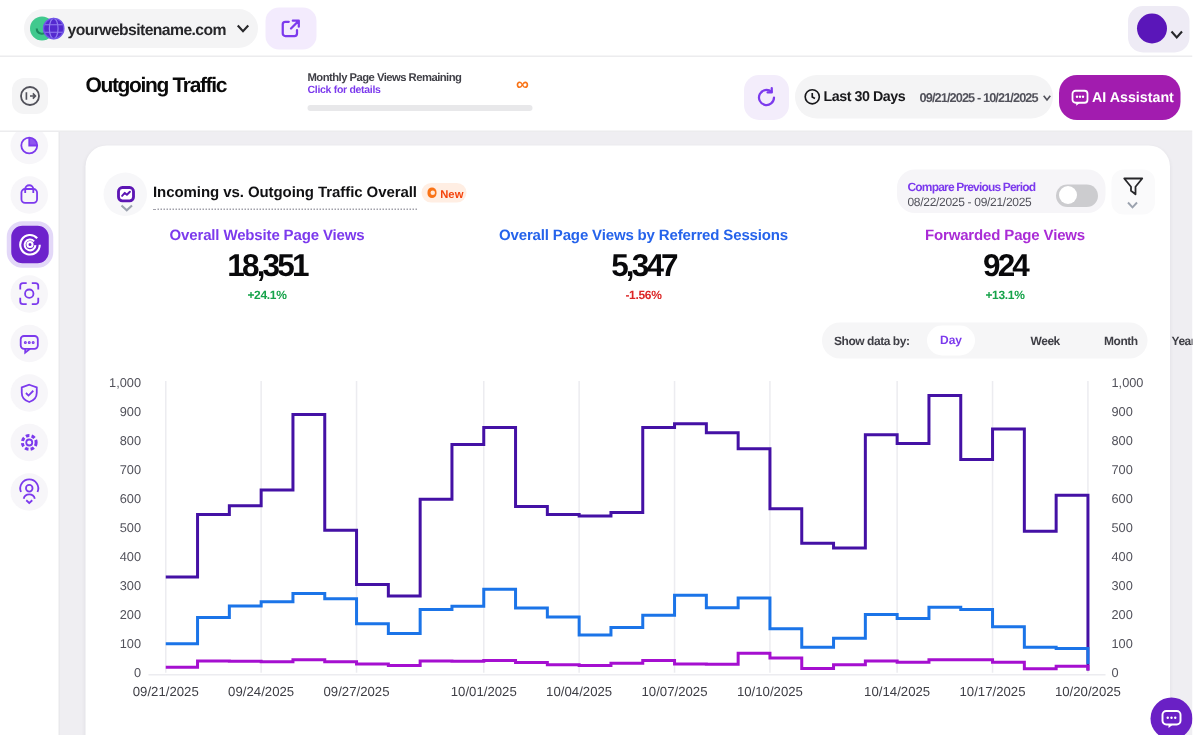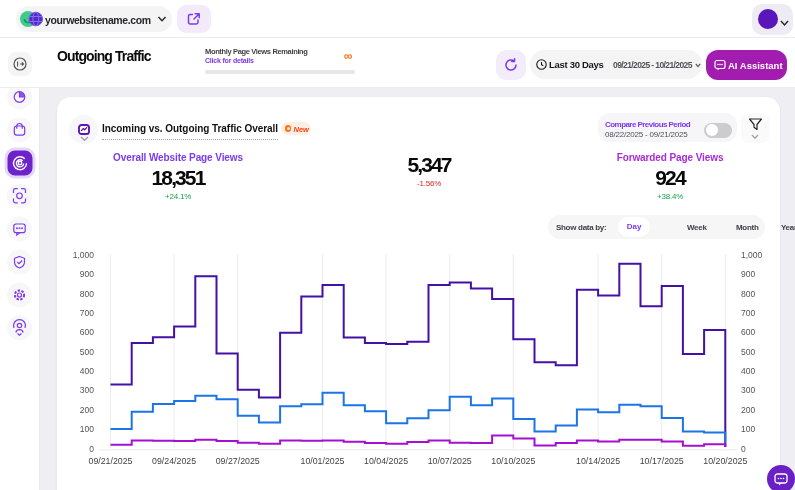--- a/index.html
+++ b/index.html
@@ -33,33 +33,33 @@
 #sidebar { position:absolute; left:0; top:88px; width:40px; height:402px; background:#fff; border-right:1px solid #e9e9ec; z-index:3; }
 #main { position:absolute; left:40px; top:88px; width:755px; height:402px; background:#efeef2; }
 #card { position:absolute; left:17px; top:9px; width:723px; height:462px; background:#fff; border-radius:14px; box-shadow:0 1px 3px rgba(20,10,40,.07); }
 
 
 #chicon { position:absolute; left:12px; top:18px; width:29px; height:29px; border-radius:50%; background:#f7f7f9; }
 #ctitle { position:absolute; left:45px; top:26px; font-size:10px; font-weight:700; color:#111113; border-bottom:1px dotted #a1a1aa; padding-bottom:5px; letter-spacing:-0.05px; }
 #newbadge { position:absolute; left:224px; top:25px; width:30px; height:13px; border-radius:6.5px; background:#ffeee3; }
 #newbadge .d { position:absolute; left:3.5px; top:3px; width:6.8px; height:6.8px; border-radius:50%; background:#f97316; }
 #newbadge .d:after { content:""; position:absolute; left:2px; top:2px; width:3px; height:3px; border-radius:50%; background:#ffe9d9; }
-#newbadge .t { position:absolute; left:12.5px; top:2.5px; font-size:7.5px; font-weight:700; color:#f4440d;font-style:italic; }
+#newbadge .t { position:absolute; left:12.5px; top:2.5px; font-size:7.5px; font-weight:700; color:#f4440d; }
 #cmp { position:absolute; left:541px; top:16px; width:139px; height:29px; border-radius:12px; background:#f6f5f8; }
 #cmp .t1 { position:absolute; left:7px; top:7px; font-size:8px; font-weight:700; color:#7c3aed; letter-spacing:-0.55px; }
 #cmp .t2 { position:absolute; left:7px; top:16.5px; font-size:8px; font-weight:400; color:#52525b; letter-spacing:-0.2px; }
 #toggle { position:absolute; left:647px; top:25.5px; width:28px; height:15px; border-radius:8px; background:#cccccf; }
 #toggle:after { content:""; position:absolute; left:1.5px; top:1.5px; width:12px; height:12px; border-radius:50%; background:#fff; }
 #funbtn { position:absolute; left:684px; top:16px; width:29px; height:30px; border-radius:8px; background:#fafafb; }
 
 
 .stat { position:absolute; top:55px; text-align:center; }
 .stat .t { font-size:10px; font-weight:700; letter-spacing:-0.1px; height:13px; }
 .stat .v { font-size:21px; font-weight:700; color:#09090b; letter-spacing:-1.9px; height:20px; line-height:19px; margin-top:3px; }
-.stat .d { font-size:8px; font-weight:400; margin-top:4px; letter-spacing:-0.2px; }
+.stat .d { font-size:8px; font-weight:700; margin-top:4px; letter-spacing:-0.2px; }
 #st1 { left:21px; width:200px; }
 #st2 { left:272px; width:200px; }
 #st3 { left:513px; width:200px; }
 .green { color:#16a34a; } .red { color:#dc2626; }
 
 
 #sdb { position:absolute; left:491px; top:118px; width:217px; height:24px; border-radius:12px; background:#f6f6f7; }
 #sdb .lbl { position:absolute; left:8px; top:7.5px; font-size:8px; font-weight:700; color:#3f3f46; letter-spacing:-0.3px; }
 #sdb .day { position:absolute; left:70px; top:2px; width:32px; height:20px; border-radius:10px; background:#fff; text-align:center; line-height:20px; font-size:8px; font-weight:700; color:#7c3aed; }
 #sdb .o { position:absolute; top:7.5px; font-size:8px; font-weight:700; color:#3f3f46; letter-spacing:-0.3px;margin-left:41px; }
@@ -170,27 +170,28 @@
           <path d="M1 1l3 3.2L7 1" stroke="#9ca3af" stroke-width="1.3" fill="none"></path>
         </svg>
     </div>
 
     <div class="stat" id="st1">
         <div class="t" style="color:#7c3aed">Overall Website Page Views</div>
         <div class="v">18,351</div>
         <div class="d green">+24.1%</div>
       </div>
     <div class="stat" id="st2">
+        <div class="t" style="color:#2563eb">Overall Page Views by Referred Sessions</div>
         <div class="v">5,347</div>
         <div class="d red">-1.56%</div>
       </div>
     <div class="stat" id="st3">
         <div class="t" style="color:#aa2cd6">Forwarded Page Views</div>
         <div class="v">924</div>
-        <div class="d green">+38.4%</div>
+        <div class="d green">+13.1%</div>
       </div>
 
     <div id="sdb">
       <span class="lbl">Show data by:</span>
       <span class="day">Day</span>
       <span class="o" style="left:98px">Week</span>
       <span class="o" style="left:147px">Month</span>
       <span class="o" style="left:192px">Year</span>
     </div>
   </div>

